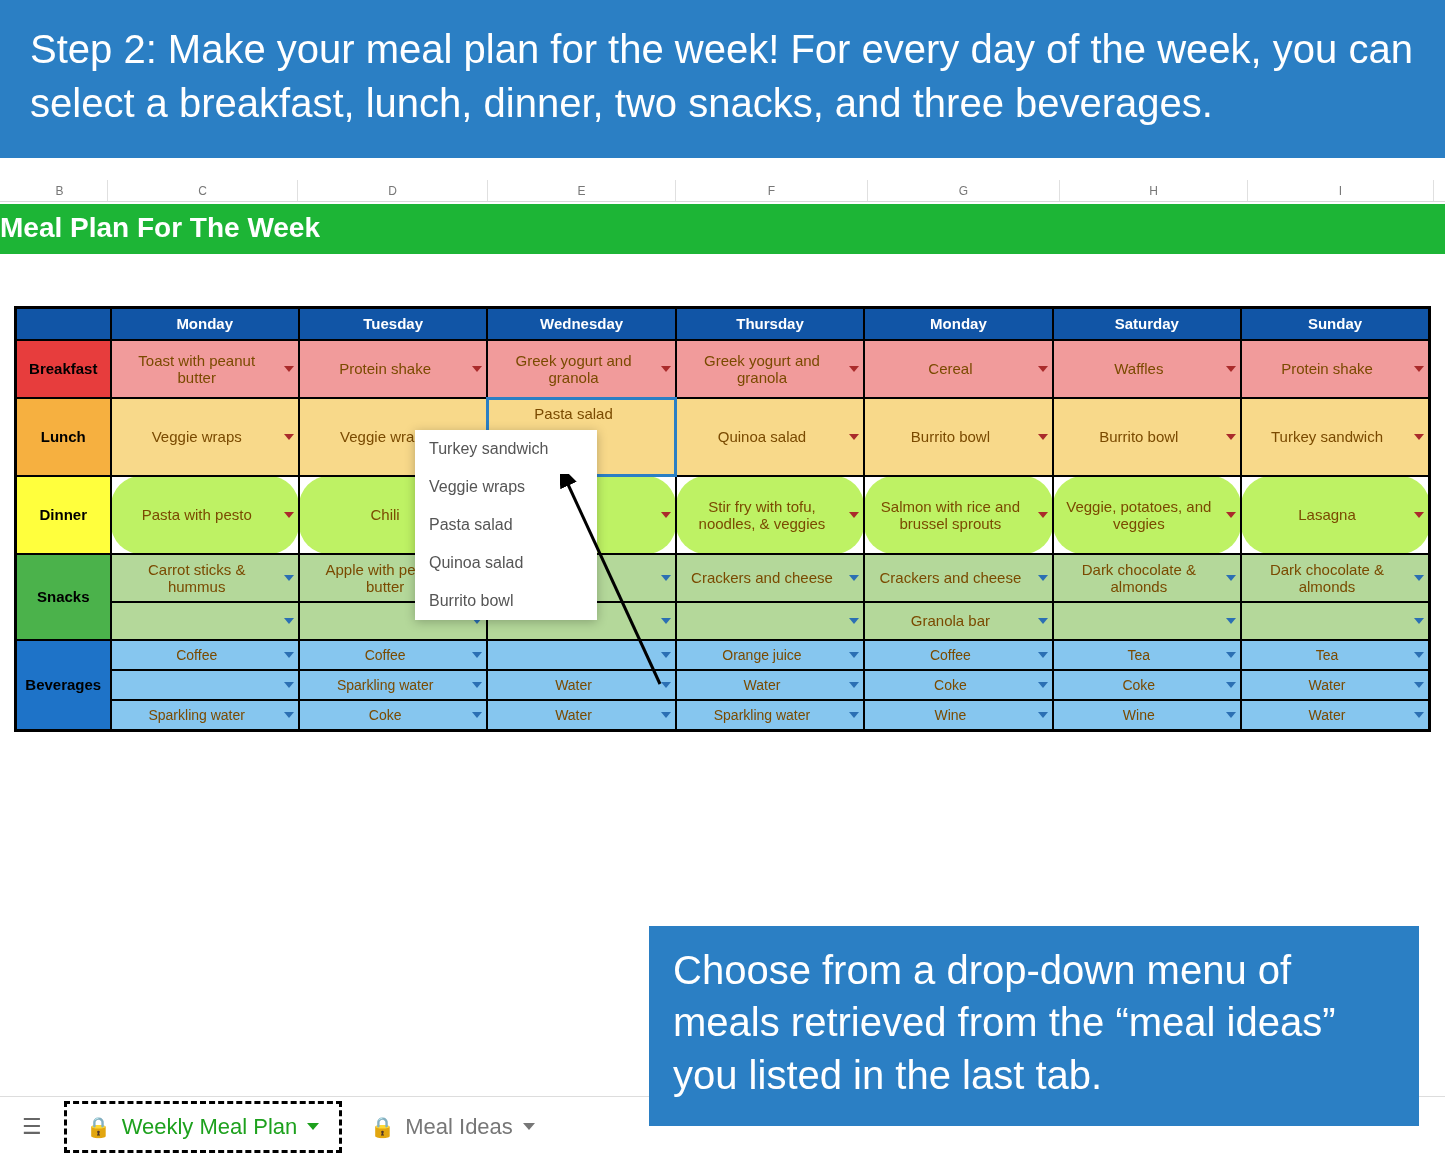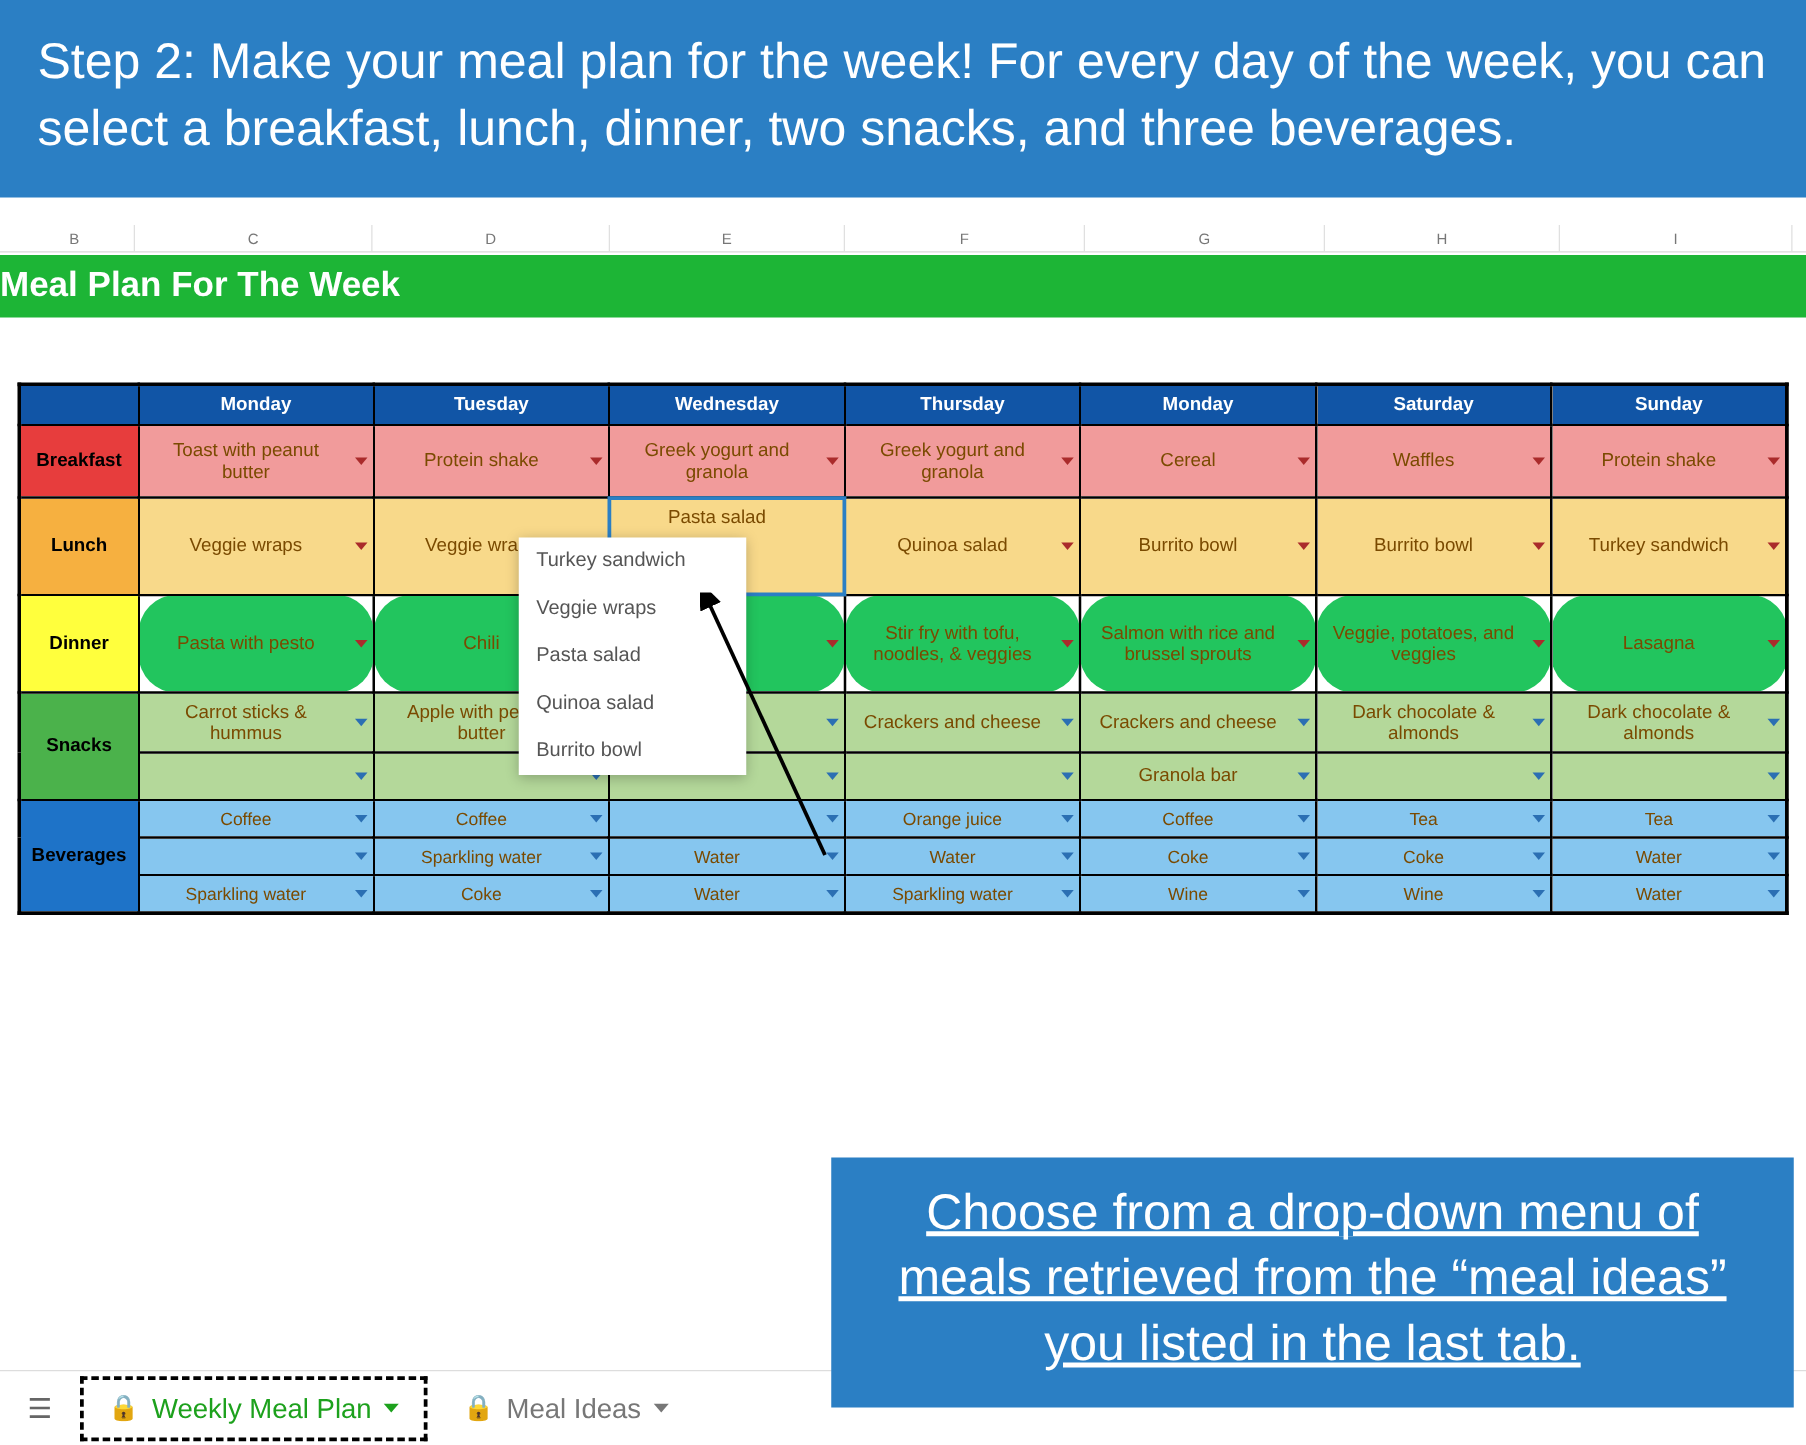--- a/index.html
+++ b/index.html
@@ -74,21 +74,21 @@
 
   .row-label {
     font-weight: 700;
     font-size: 15px;
     padding: 8px !important;
   }
   .c-breakfast { background:#f19b9b;margin-left:20px; }
   .c-lunch-label { background:#f6b040; }
   .c-lunch { background:#f8d98a; }
   .c-dinner-label { background:#ffff3d; }
-  .c-dinner { background:#22c55e;border-radius:30px; }
+  .c-dinner { background:#bef264;border-radius:30px; }
   .c-snacks-label { background:#4bb24b; }
   .c-snacks { background:#b4d89a; }
   .c-bev-label { background:#1e73c8; color:#000;}
   .c-bev { background:#86c6ef; }
   .c-breakfast-label { background:#e73d3d; }
 
   td.cell {
     color: #7a4a00;
     height: 46px;
   }
@@ -176,32 +176,30 @@
   .tab .tab-dd {
     width:0;height:0;
     border-left:6px solid transparent;
     border-right:6px solid transparent;
     border-top:7px solid currentColor;
   }
 
   
   .banner-bottom {
     position: absolute;
-    right: 10px;
+    right: 26px;
     bottom: 30px;
     width: 770px;
     background:#2b7fc4;
     color:#fff;
     font-family: "Century Gothic","Segoe UI",sans-serif;
     font-size: 40px;
-    text-align:center;
     padding: 18px 24px 24px;
     line-height:1.32;
     z-index: 60;
-    text-decoration: underline;
   }
 </style>
 </head>
 <body>
 
 <div class="banner-top">Step 2: Make your meal plan for the week! For every day of the week, you can select a breakfast, lunch, dinner, two snacks, and three beverages.</div>
 
 <div class="col-headers">
   <div style="width:12px;border-right:none;"></div>
   <div style="width:96px">B</div>

